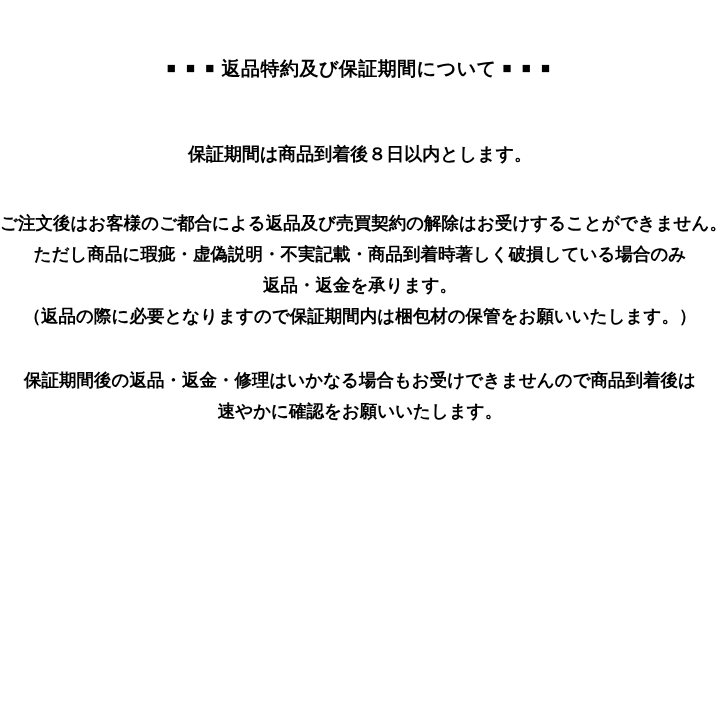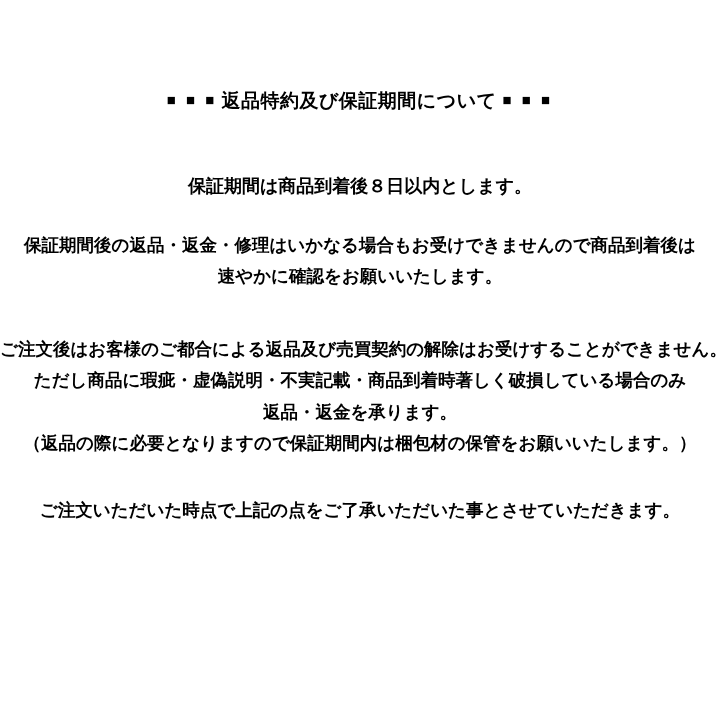--- a/index.html
+++ b/index.html
@@ -19,21 +19,21 @@
     width: 720px;
     height: 720px;
     box-sizing: border-box;
     padding: 0;
   }
   .heading {
     text-align: center;
     font-size: 19px;
     font-weight: bold;
     letter-spacing: 0.5px;
-    margin-top: 88px;
+    margin-top: 56px;
     white-space: nowrap;
   }
   .heading .sq {
     font-size: 15px;
     letter-spacing: 3px;
     vertical-align: 2px;
   }
   .heading .sq.left { margin-right: 4px; }
   .heading .sq.right { margin-left: 6px; }
   .subheading {
@@ -60,30 +60,27 @@
 <body>
 
 <div class="page">
 
   <div class="heading">
     <span class="sq left">■ ■ ■</span><span>返品特約及び保証期間について</span><span class="sq right">■ ■ ■</span>
   </div>
 
   <div class="subheading">保証期間は商品到着後８日以内とします。</div>
 
-  <div class="block b2">
-    <span class="line">保証期間後の返品・返金・修理はいかなる場合もお受けできませんので商品到着後は</span>
-    <span class="line">速やかに確認をお願いいたします。</span>
-  </div>
-
   <div class="block b1">
     <span class="line">ご注文後はお客様のご都合による返品及び売買契約の解除はお受けすることができません。</span>
     <span class="line">ただし商品に瑕疵・虚偽説明・不実記載・商品到着時著しく破損している場合のみ</span>
     <span class="line">返品・返金を承ります。</span>
     <span class="line">（返品の際に必要となりますので保証期間内は梱包材の保管をお願いいたします。）</span>
   </div>
 
+  <div class="block b2">
+    <span class="line">保証期間後の返品・返金・修理はいかなる場合もお受けできませんので商品到着後は</span>
+    <span class="line">速やかに確認をお願いいたします。</span>
+  </div>
 
-  <div class="block b4">
-    <span class="line">ご注文いただいた時点で上記の点をご了承いただいた事とさせていただきます。</span>
-  </div>
+
 
 </div>
 
 </body></html>

